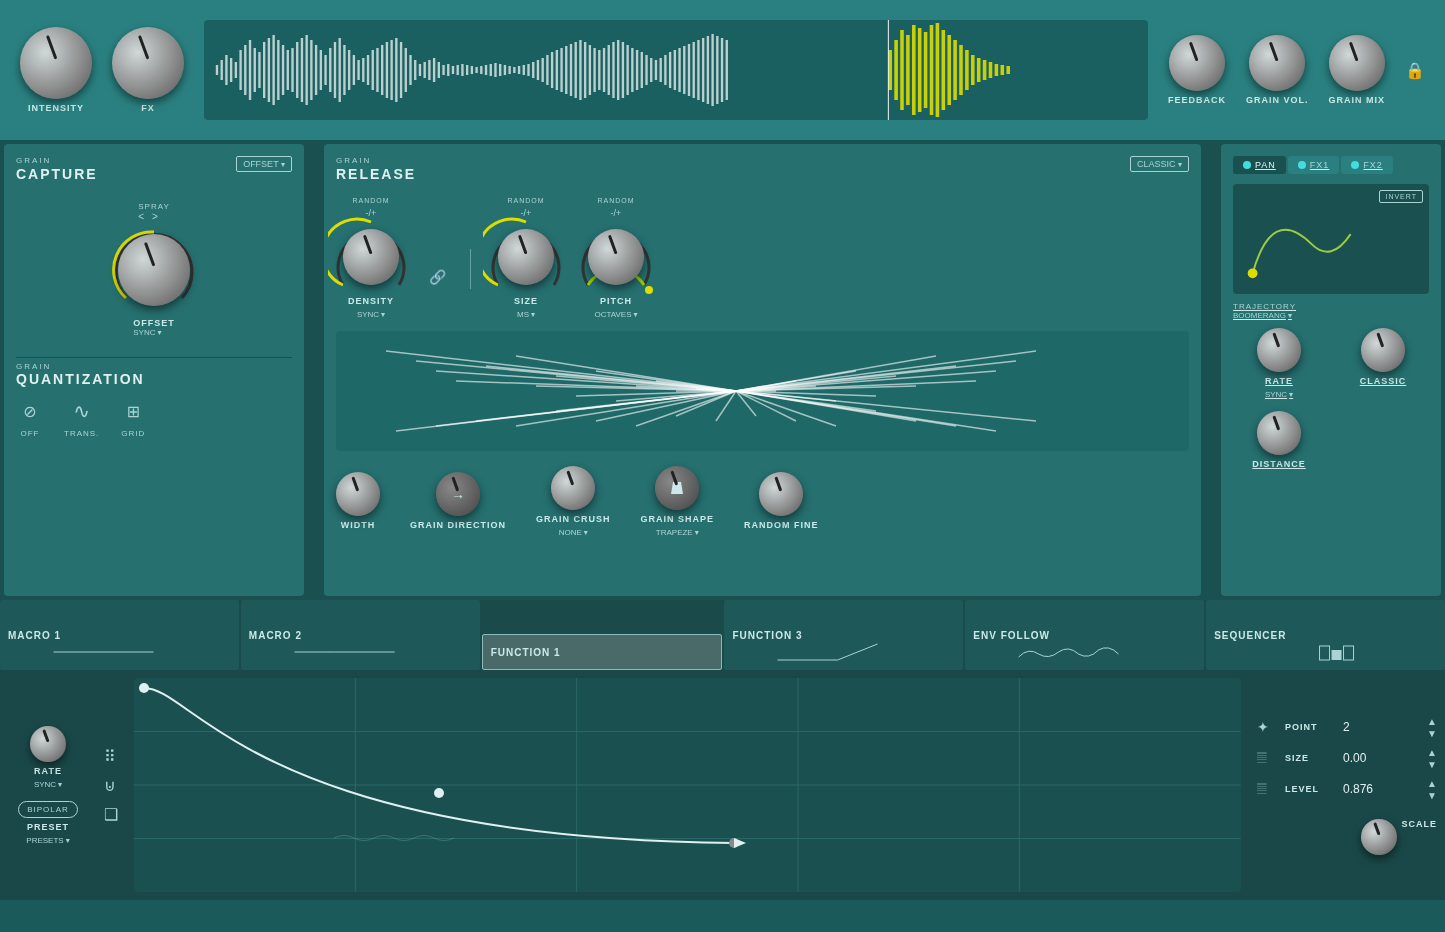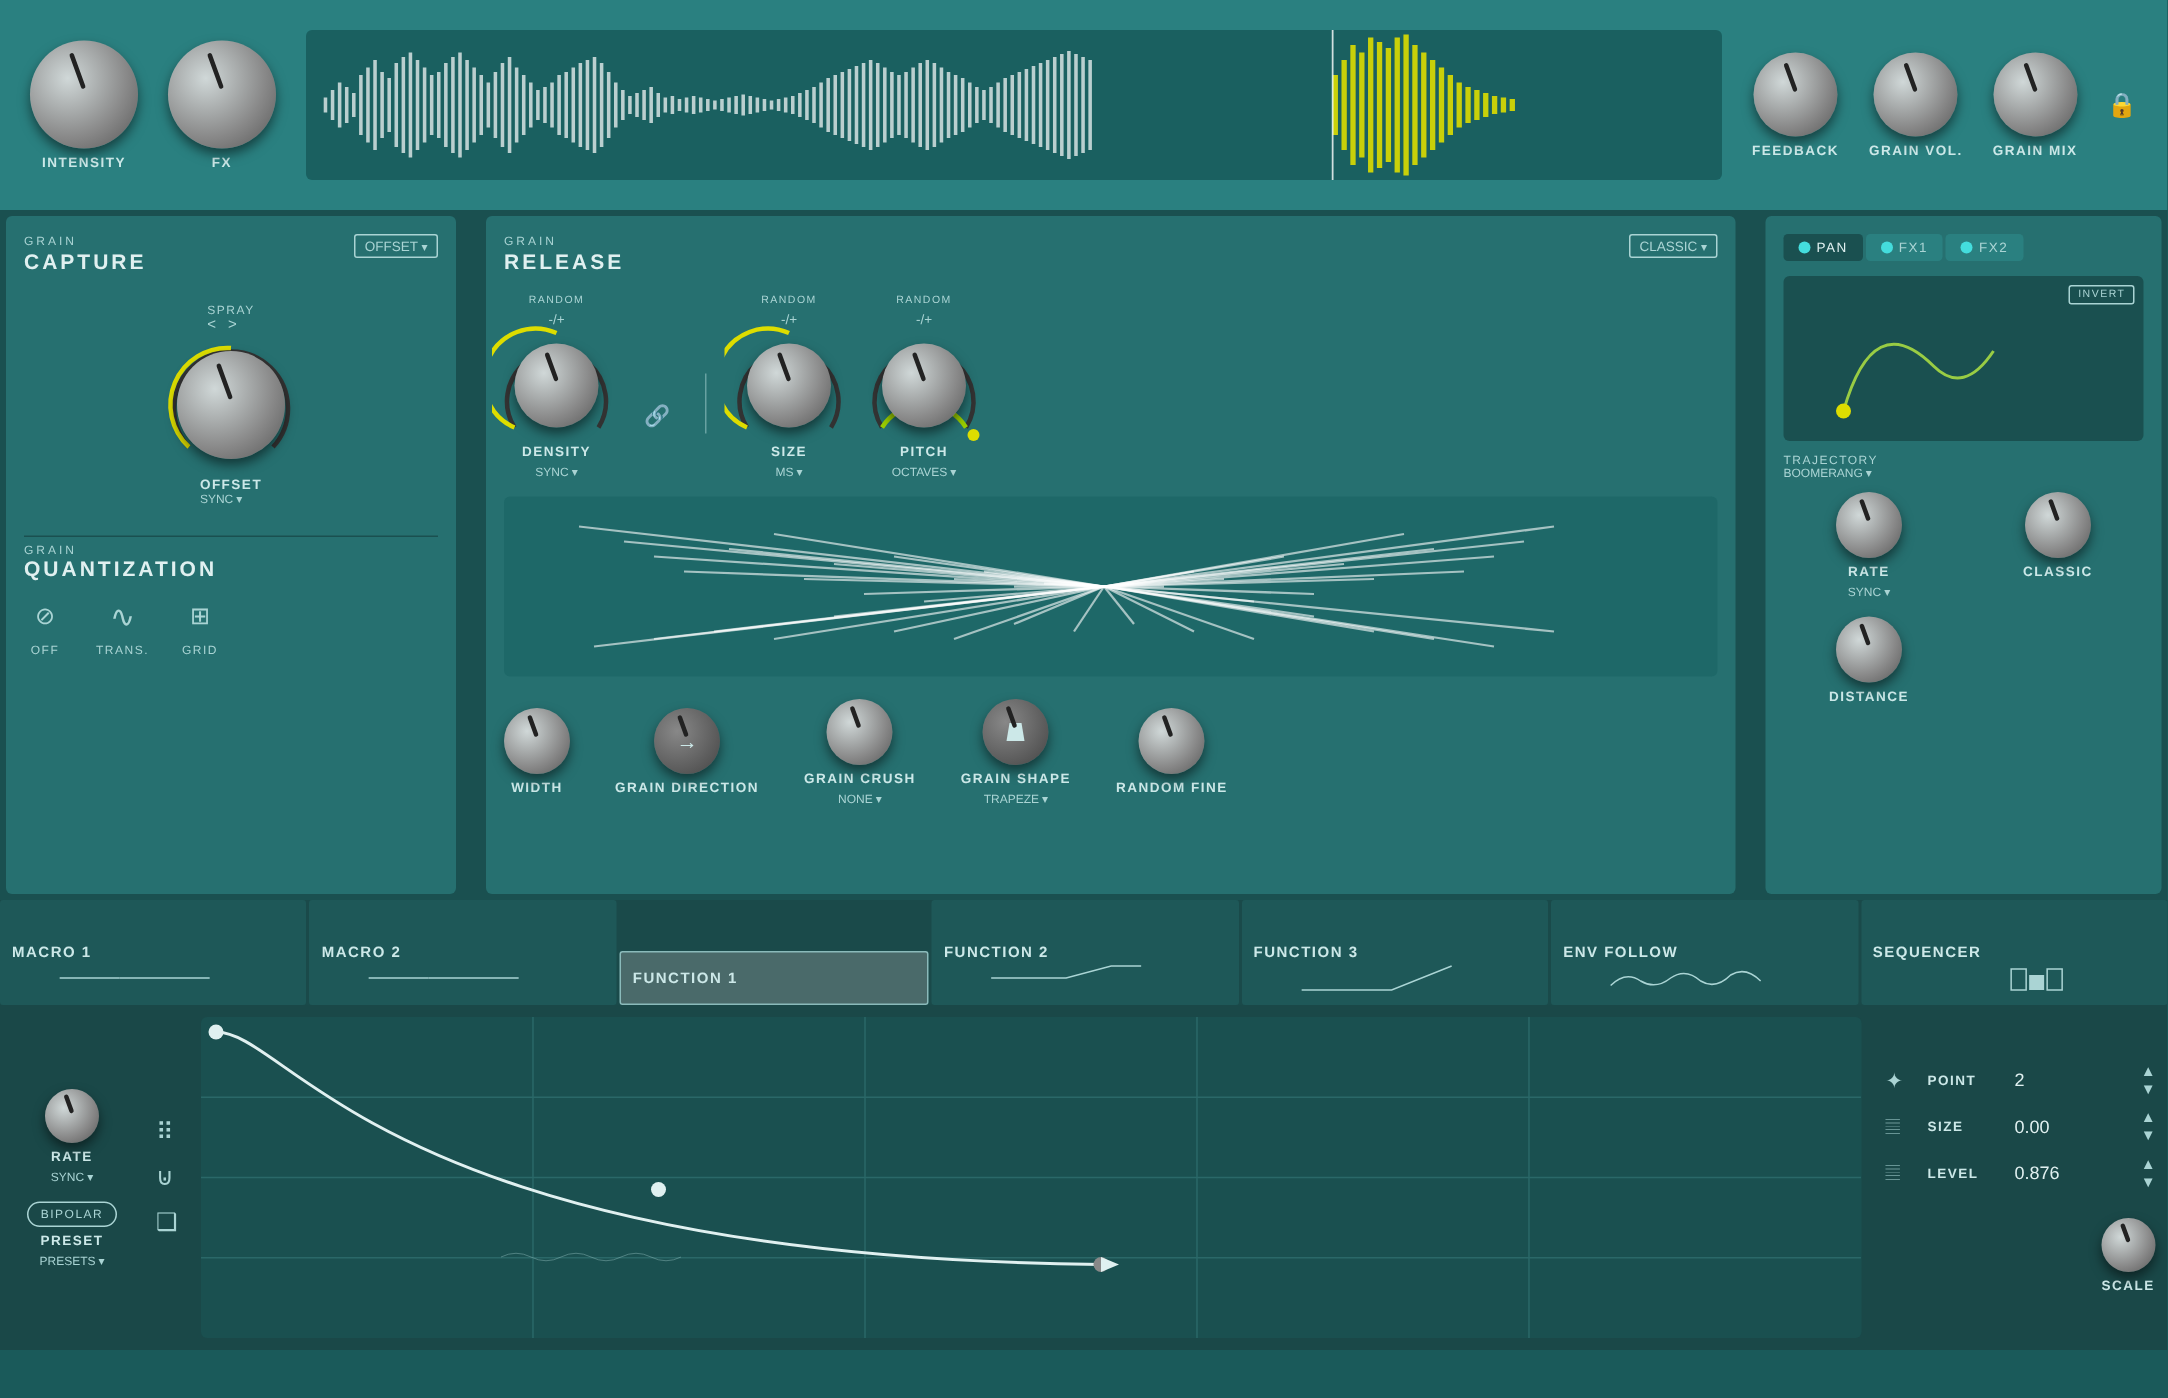--- a/index.html
+++ b/index.html
@@ -118,22 +118,23 @@
     .panel-left {
       width: 300px;
       flex-shrink: 0;
     }
 
     .panel-center {
       flex: 1;
     }
 
     .panel-right {
-      width: 264px;
+      width: 220px;
       flex-shrink: 0;
+      text-decoration: underline;
     }
 
     .section-header {
       margin-bottom: 12px;
     }
 
     .dropdown-label {
       font-size: 9px;
       color: #aad4d4;
       border: 1px solid #aad4d4;
@@ -482,21 +483,20 @@
     
     .envelope-path {
       fill: none;
       stroke: #e0f0f0;
       stroke-width: 2;
     }
 
     
     .scale-knob-area {
       display: flex;
-      flex-direction: column;
       align-items: flex-start;
       gap: 4px;
     }
 
     
     .divider {
       height: 1px;
       background: #1a5050;
       margin: 4px 0;
     }
@@ -995,26 +995,20 @@
     <svg class="tab-wave" height="20" viewBox="0 0 100 20">
       <line x1="0" y1="10" x2="40" y2="10" stroke="#aad4d4" stroke-width="1"></line>
       <line x1="40" y1="10" x2="100" y2="10" stroke="#aad4d4" stroke-width="1"></line>
     </svg>
   </div>
 
   <div class="tab-item active">
     <span class="tab-label">FUNCTION 1</span>
   </div>
 
-  <div class="tab-item">
-    <span class="tab-label">FUNCTION 2</span>
-    <svg class="tab-wave" height="20" viewBox="0 0 100 20">
-      <polyline points="0,10 50,10 80,2 100,2" fill="none" stroke="#aad4d4" stroke-width="1"></polyline>
-    </svg>
-  </div>
 
   <div class="tab-item">
     <span class="tab-label">FUNCTION 3</span>
     <svg class="tab-wave" height="20" viewBox="0 0 100 20">
       <polyline points="0,18 60,18 100,2" fill="none" stroke="#aad4d4" stroke-width="1"></polyline>
     </svg>
   </div>
 
   <div class="tab-item">
     <span class="tab-label">ENV FOLLOW</span>

